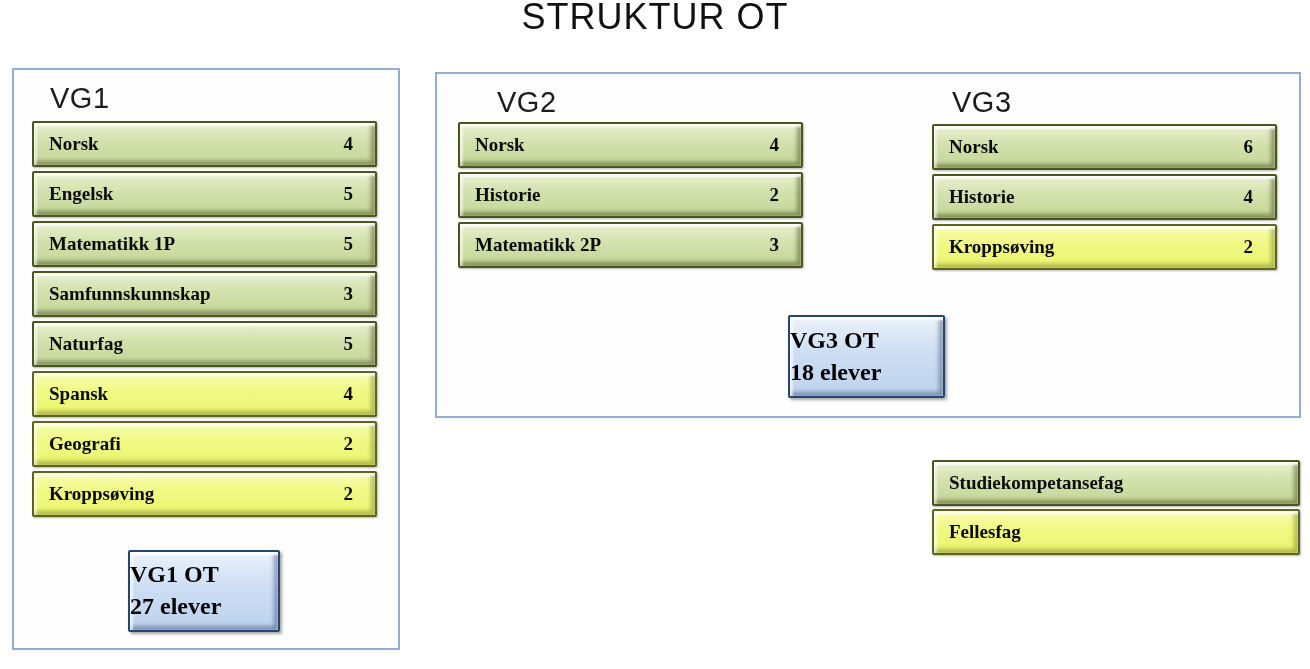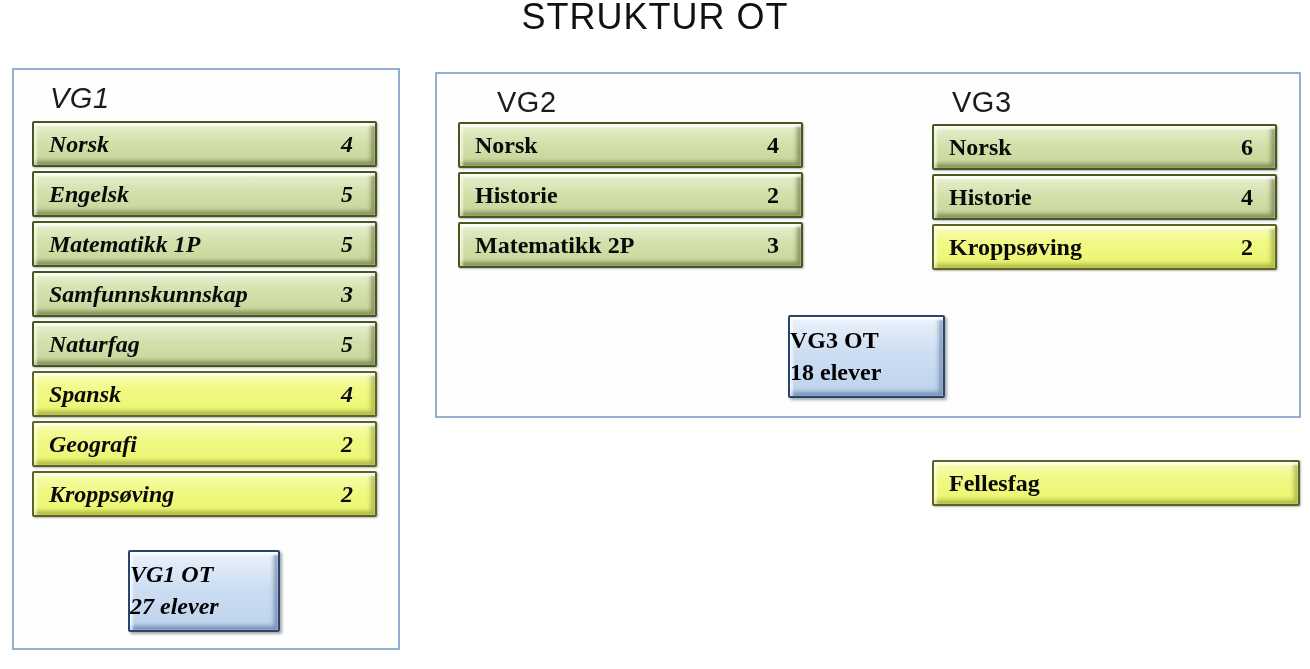--- a/index.html
+++ b/index.html
@@ -9,31 +9,31 @@
     font-family:"Liberation Sans", sans-serif; overflow:hidden;
   }
   .title {
     position:absolute; left:0; top:-4px; width:1310px; text-align:center;
     font-size:36px; font-weight:400; color:#111; letter-spacing:1px;
     font-family:"Liberation Sans", sans-serif;
   }
   .frame {
     position:absolute; background:#fefefe; border:2px solid #92aed2;
   }
-  .vg1-frame  { left:12px;  top:68px; width:388px; height:582px;font-style:italic; }
+  .vg1-frame  { left:12px;  top:68px; width:388px; height:582px; }
   .vg23-frame { left:435px; top:72px; width:866px; height:346px; }
   .col-heading {
     position:absolute; font-size:29px; font-weight:400; color:#1c1c1c;
     font-family:"Liberation Sans", sans-serif; letter-spacing:0.5px;
   }
   .rows { position:absolute; display:flex; flex-direction:column; gap:4px; }
   .bar {
     display:flex; align-items:center; justify-content:space-between;
     height:46px; padding:0 22px 0 15px; border-radius:2px;
-    font-family:"Liberation Serif", serif; font-weight:700; font-size:24px; color:#0a0a0a;
+    font-family:"Liberation Serif", serif; font-weight:700; font-size:19px; color:#0a0a0a;
   }
   .bar.studie {
     background:linear-gradient(180deg,#e9f0d0 0%, #d3e0ab 45%, #c6d699 100%);
     border:2px solid #49561c;
     box-shadow: inset 0 3px 2px rgba(255,255,255,.85),
                 inset 3px 0 2px rgba(255,255,255,.55),
                 inset -4px -4px 4px rgba(62,72,22,.5),
                 1px 1px 2px rgba(0,0,0,.28);
   }
   .bar.felles {
@@ -154,18 +154,21 @@
       </div>
     </div>
 
     <div class="badge vg3-badge">
       <span>VG3 OT</span>
       <span>18 elever</span>
     </div>
   </section>
 
   <div class="legend">
+    <div class="bar studie">
+      <span class="bar-label">Studiekompetansefag</span>
+    </div>
     <div class="bar felles">
       <span class="bar-label">Fellesfag</span>
     </div>
   </div>
 
 </div>
 
 </body></html>

